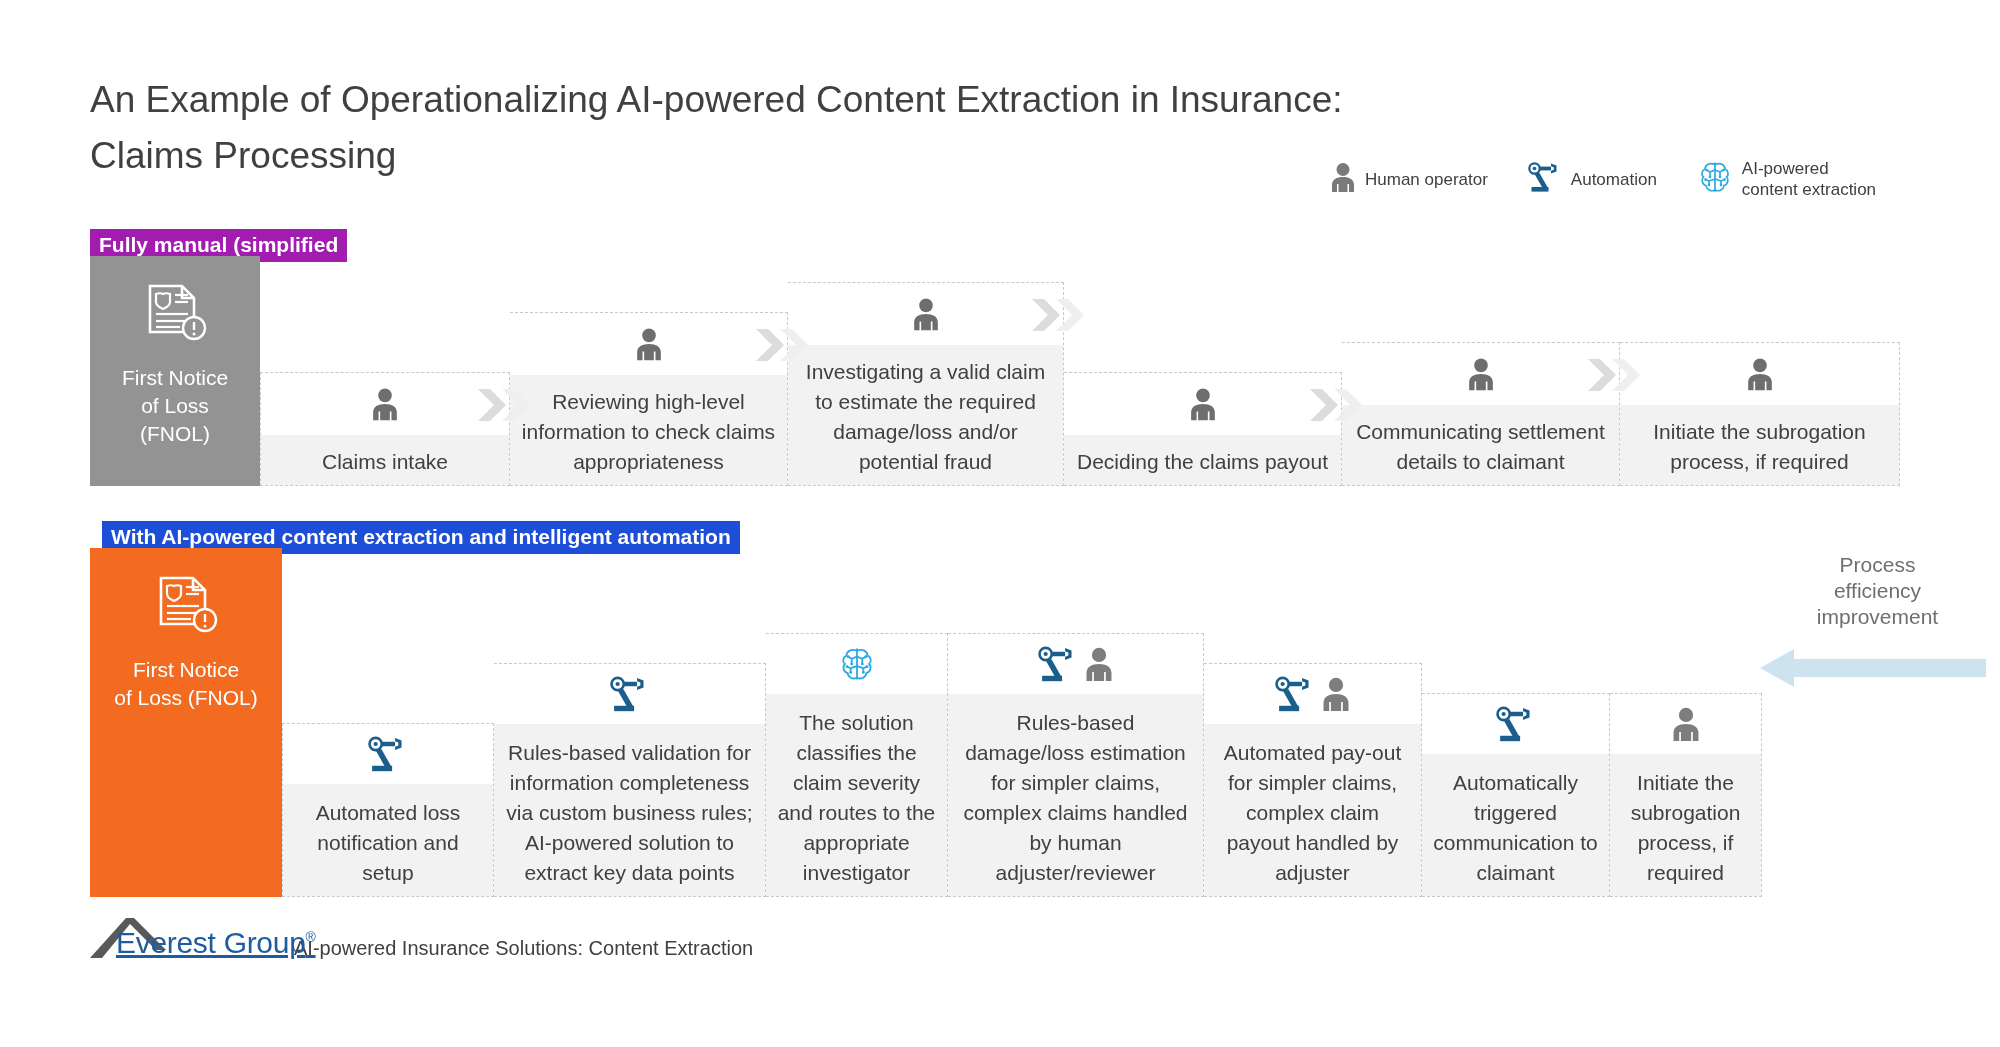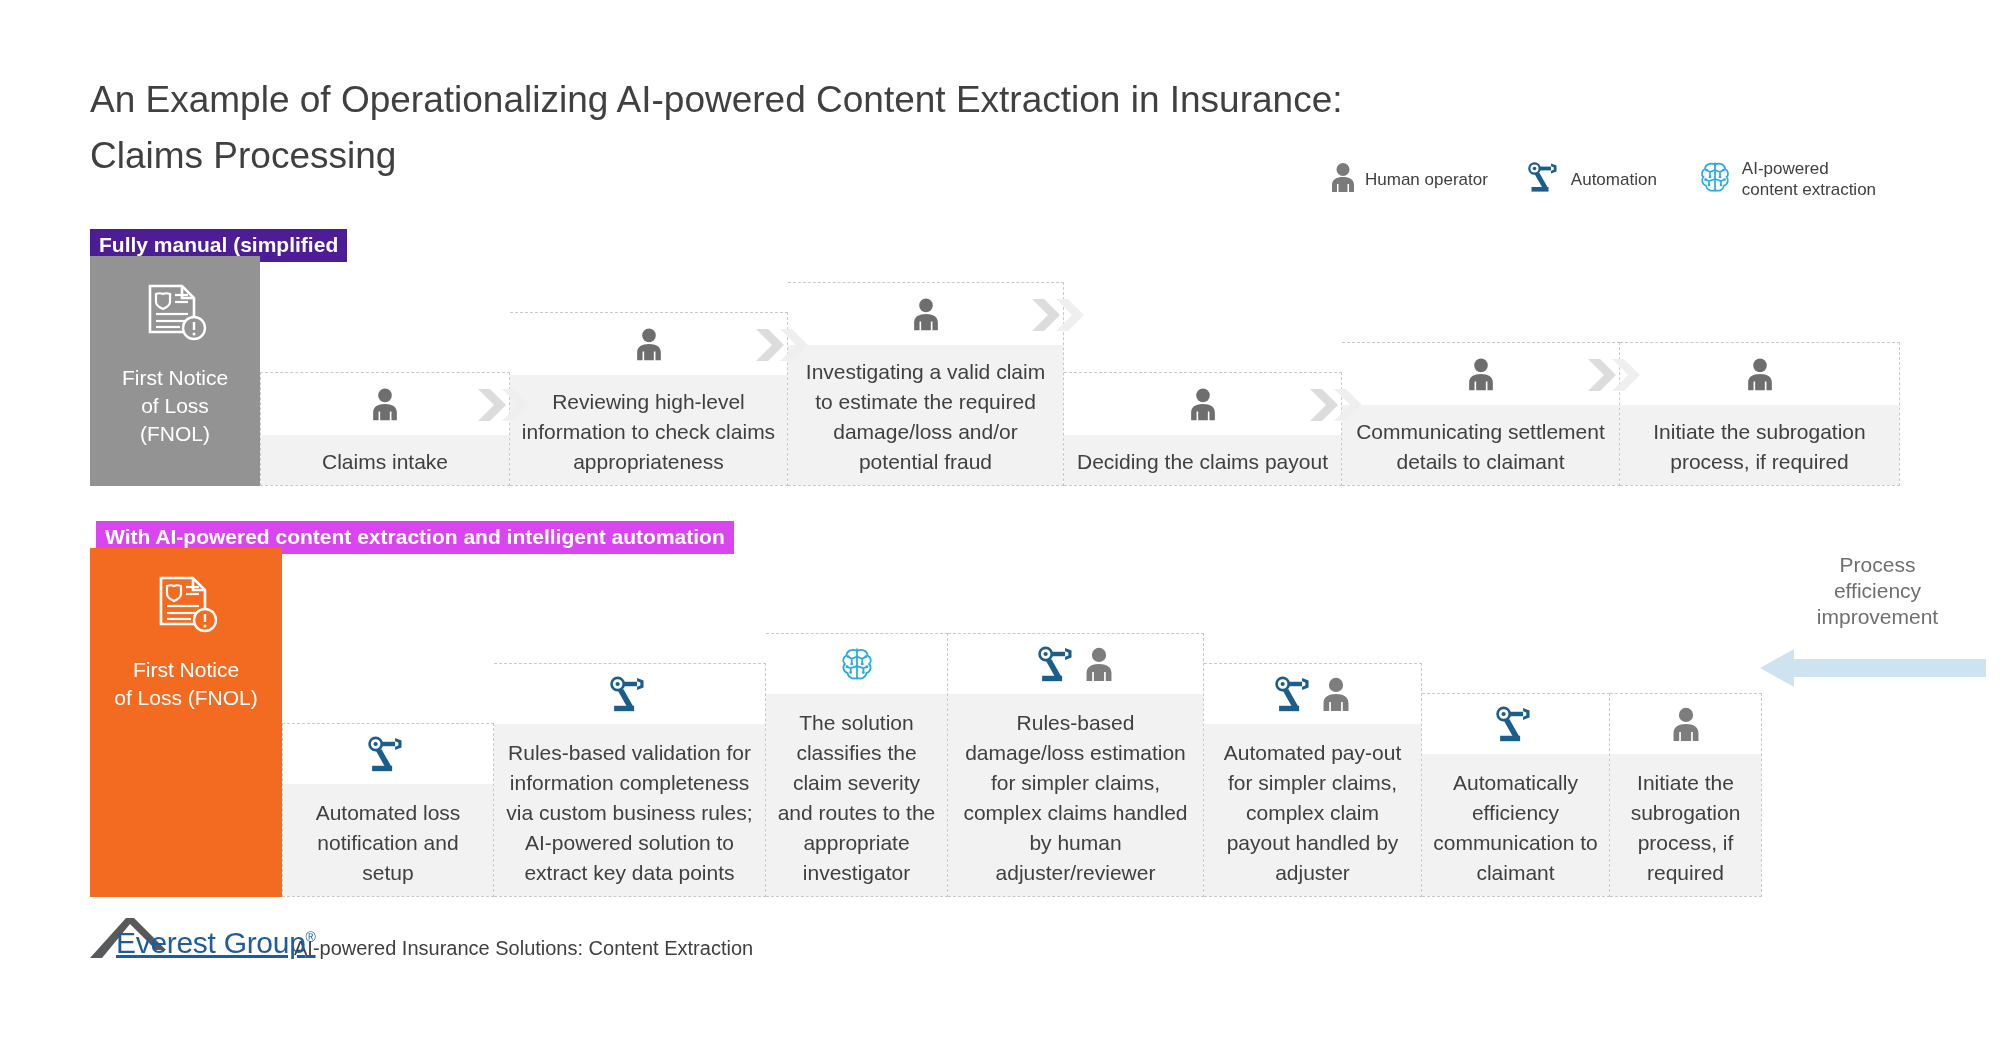--- a/index.html
+++ b/index.html
@@ -43,22 +43,22 @@
   
   .band-label {
     position: absolute;
     padding: 3px 9px 5px 9px;
     color: #ffffff;
     font-weight: bold;
     font-size: 21px;
     line-height: 25px;
     white-space: nowrap;
   }
-  .band-label.manual { left: 90px; top: 229px; background: #4c1d95; }
-  .band-label.ai     { left: 96px; top: 521px; background: #d946ef; }
+  .band-label.manual { left: 90px; top: 229px; background: #a21caf; }
+  .band-label.ai     { left: 102px; top: 521px; background: #1d4ed8; }
 
   
   .row { position: absolute; display: flex; align-items: stretch; }
   .row.manual { left: 90px; top: 256px; width: 1848px; height: 230px; }
   .row.ai     { left: 90px; top: 548px; width: 1672px; height: 349px; }
 
   
   .fnol {
     position: relative;
     display: flex;
@@ -462,21 +462,21 @@
         <div class="step-icon-zone">
           <svg width="40" height="36" viewBox="0 0 34 30">
               <circle cx="6.5" cy="6.5" r="5.2" fill="none" stroke="#1B5E8C" stroke-width="2.2"></circle>
               <circle cx="6.5" cy="6.5" r="1.8" fill="#1B5E8C"></circle>
               <rect x="11" y="4.6" width="12" height="3.8" fill="#1B5E8C"></rect>
               <path d="M23 1.5 L28.5 3.5 L28.5 9.5 L23 11.5 L23 8.8 L25.8 7.8 L25.8 5.2 L23 4.2 Z" fill="#1B5E8C"></path>
               <path d="M6 11 L11.5 11 L20 26 L14.5 26 Z" fill="#1B5E8C"></path>
               <rect x="3.5" y="25" width="17" height="4.6" fill="#1B5E8C"></rect>
             </svg>
         </div>
-        <div class="step-body">Automatically efficiency communication to claimant</div>
+        <div class="step-body">Automatically triggered communication to claimant</div>
       </div>
 
       <div class="step" style="width:152px">
         <div class="step-icon-zone">
           <svg width="30" height="34" viewBox="0 0 26 30">
               <circle cx="13" cy="7" r="6.3" fill="#7d7d7d"></circle>
               <path d="M2 30 L2 23 C2 17.5 6.5 15 13 15 C19.5 15 24 17.5 24 23 L24 30 L19 30 L19 22 L17.5 22 L17.5 30 L8.5 30 L8.5 22 L7 22 L7 30 Z" fill="#7d7d7d"></path>
             </svg>
         </div>
         <div class="step-body">Initiate the subrogation process, if required</div>

